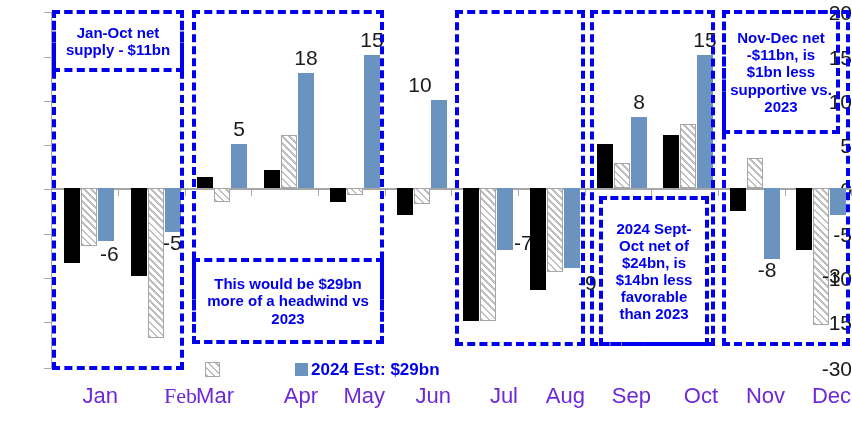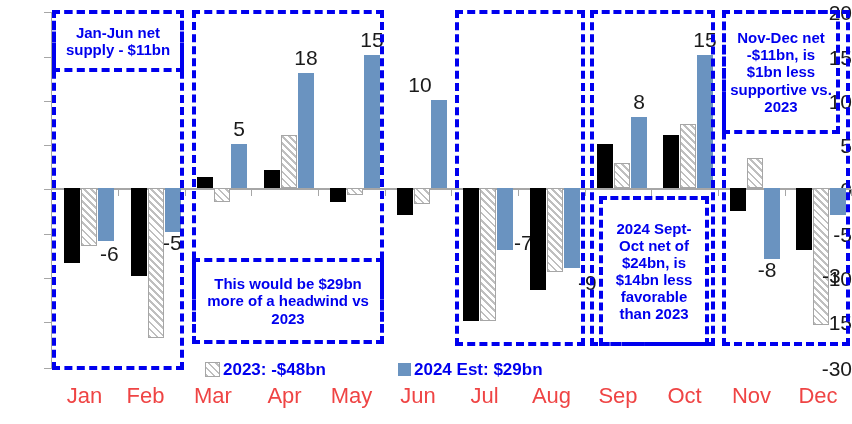--- a/index.html
+++ b/index.html
@@ -13,21 +13,21 @@
   
   .y-tick-label{
     position:absolute;right:0;width:40px;text-align:right;
     font-size:21px;color:#1a1a1a;line-height:1;
   }
   .y-tick-mark{position:absolute;left:44px;width:7px;height:1px;background:#a6a6a6;}
   .axis-vline{position:absolute;left:51px;top:12px;width:1px;height:357px;background:#a6a6a6;}
   .zero-line{position:absolute;left:51px;width:800px;height:1.5px;background:#a6a6a6;}
   .x-tick{position:absolute;width:1px;height:7px;background:#a6a6a6;}
   .x-label{
-    position:absolute;text-align:center;font-size:22px;color:#ef4444;
+    position:absolute;text-align:right;font-size:22px;color:#6d28d9;
     top:385px;line-height:1;
   }
 
   
   .bar{position:absolute;box-sizing:border-box;}
   .bar.avg5{background:#000000;}
   .bar.y2023{
     background:#ffffff;border:1px solid #a6a6a6;
     background-image:repeating-linear-gradient(45deg,#bfbfbf 0px,#bfbfbf 2px,#ffffff 2px,#ffffff 5px);
   }
@@ -107,22 +107,22 @@
     <div class="x-tick" style="left:385px; top:189px;"></div>
     <div class="x-tick" style="left:451px; top:189px;"></div>
     <div class="x-tick" style="left:518px; top:189px;"></div>
     <div class="x-tick" style="left:585px; top:189px;"></div>
     <div class="x-tick" style="left:651px; top:189px;"></div>
     <div class="x-tick" style="left:718px; top:189px;"></div>
     <div class="x-tick" style="left:785px; top:189px;"></div>
     <div class="x-tick" style="left:851px; top:189px;"></div>
 
     <div class="x-label" style="left:51px;  width:67px;">Jan</div>
-    <div class="x-label" style="left:112px; width:67px;">Feb</div>
-    <div class="x-label" style="left:180px; width:66px;">Mar</div>
+    <div class="x-label" style="left:130px; width:67px;font-family:Liberation Serif, serif;">Feb</div>
+    <div class="x-label" style="left:168px; width:66px;">Mar</div>
     <div class="x-label" style="left:251px; width:67px;">Apr</div>
     <div class="x-label" style="left:318px; width:67px;">May</div>
     <div class="x-label" style="left:385px; width:66px;">Jun</div>
     <div class="x-label" style="left:451px; width:67px;">Jul</div>
     <div class="x-label" style="left:518px; width:67px;">Aug</div>
     <div class="x-label" style="left:585px; width:66px;">Sep</div>
     <div class="x-label" style="left:651px; width:67px;">Oct</div>
     <div class="x-label" style="left:718px; width:67px;">Nov</div>
     <div class="x-label" style="left:785px; width:66px;">Dec</div>
   </div>
@@ -181,38 +181,37 @@
   <div class="bar y2023" style="left:747px; top:158px; width:16px; height:30px;"></div>
   <div class="bar est2024" style="left:764px; top:188px; width:16px; height:71px;"></div>
   <div class="bar-value" style="left:745px; top:259px; width:44px;">-8</div>
 
   <div class="bar avg5" style="left:796px; top:188px; width:16px; height:62px;"></div>
   <div class="bar y2023" style="left:813px; top:188px; width:16px; height:137px;"></div>
   <div class="bar est2024" style="left:830px; top:188px; width:16px; height:27px;"></div>
   <div class="bar-value" style="left:822px; top:265px; width:44px; text-align:left;">-3</div>
 
   <div class="group-box" style="left:52px; top:10px; width:132px; height:360px;"></div>
-  <div class="callout" style="left:52px; top:10px; width:132px; height:62px;">Jan-Jun net supply - $11bn</div>
+  <div class="callout" style="left:52px; top:10px; width:132px; height:62px;">Jan-Oct net supply - $11bn</div>
 
   <div class="group-box" style="left:192px; top:10px; width:192px; height:334px;"></div>
   <div class="callout" style="left:192px; top:258px; width:192px; height:86px;">This would be $29bn more of a headwind vs 2023</div>
 
 
   <div class="group-box" style="left:455px; top:10px; width:130px; height:336px;"></div>
 
   <div class="group-box" style="left:590px; top:10px; width:125px; height:336px;"></div>
   <div class="callout" style="left:599px; top:196px; width:110px; height:150px;">2024 Sept-Oct net of $24bn, is $14bn less favorable than 2023</div>
 
   <div class="group-box" style="left:722px; top:10px; width:128px; height:336px;"></div>
   <div class="callout" style="left:722px; top:10px; width:118px; height:124px;">Nov-Dec net -$11bn, is $1bn less supportive vs. 2023</div>
 
   <div id="legend">
     <div class="legend-item" style="margin-right:72px;">
       <span class="legend-swatch y2023"></span>
-      <span class="legend-text">2023: -$48bn</span>
     </div>
     <div class="legend-item">
       <span class="legend-swatch est2024"></span>
       <span class="legend-text">2024 Est:    $29bn</span>
     </div>
   </div>
 
 </div>
 
 </body></html>

